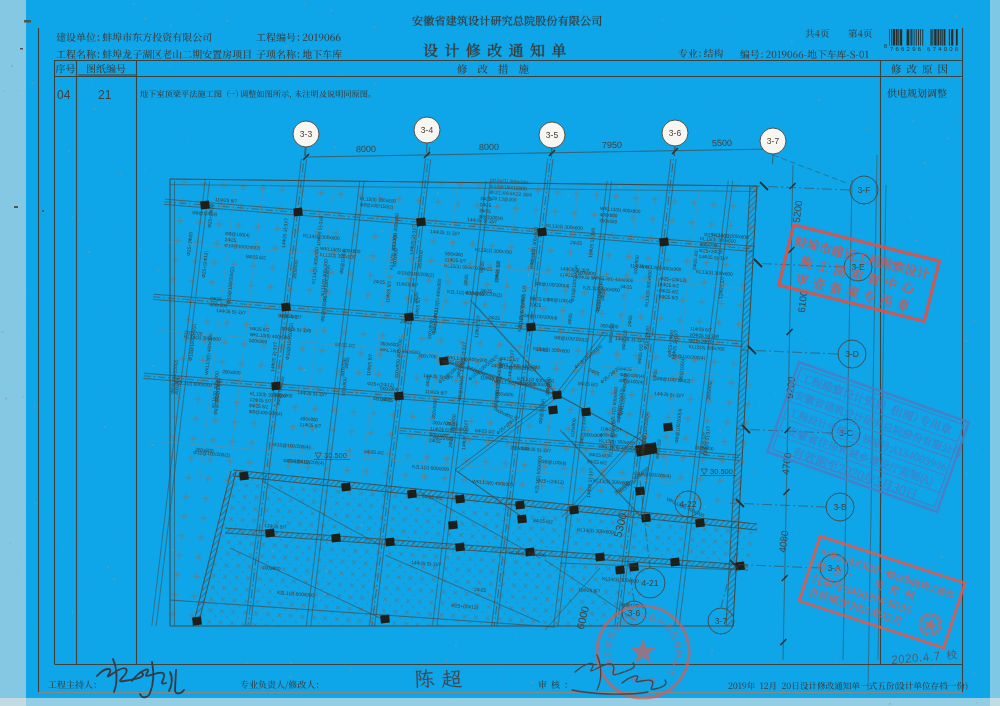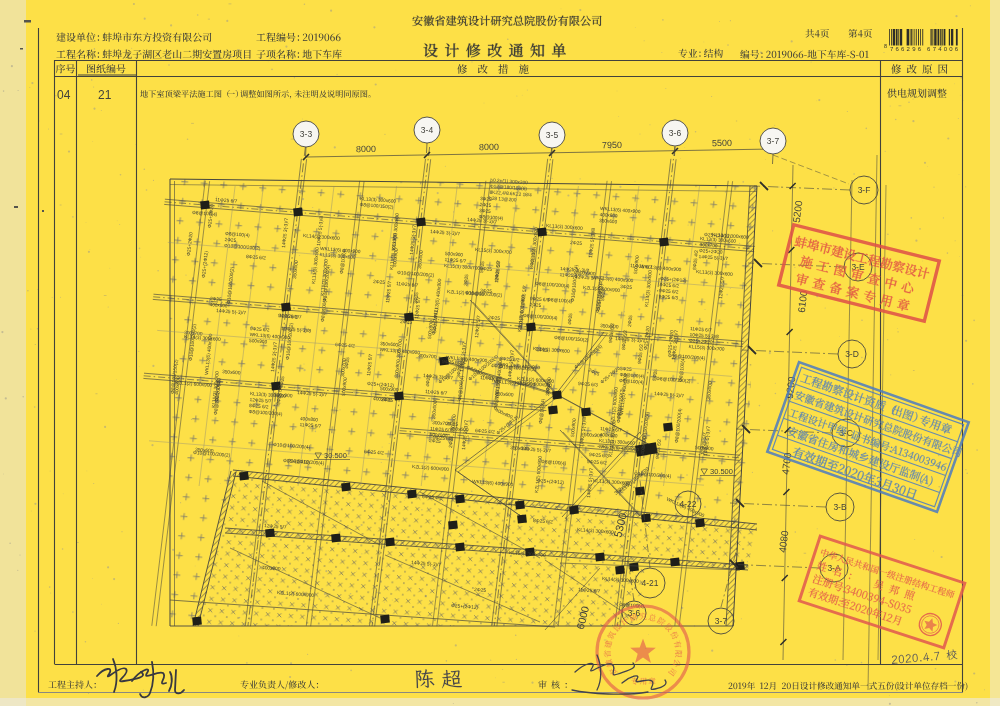--- a/index.html
+++ b/index.html
@@ -1,14 +1,14 @@
 <!DOCTYPE html>
 <html><head><meta charset="utf-8"><style>
 html,body{margin:0;padding:0;background:#fff;}
-#pg{position:relative;width:1000px;height:706px;background:#fde047;overflow:hidden;font-family:"Liberation Sans",sans-serif;}
+#pg{position:relative;width:1000px;height:706px;background:#0ea5e9;overflow:hidden;font-family:"Liberation Sans",sans-serif;}
 svg text{font-family:"Liberation Sans",sans-serif;}
 </style></head><body>
 
 <div id="pg">
 <svg width="1000" height="706" viewBox="0 0 1000 706">
 <defs>
 <path id="g0" d="M755 733 795 777 882 710Q878 704 866 699Q855 694 841 691V431Q841 427 830 422Q819 416 804 412Q790 408 777 408H765V733ZM672 828Q670 818 662 810Q655 803 635 800V70Q635 66 626 60Q617 54 603 49Q589 45 573 45H558V840ZM807 397Q807 397 816 390Q825 383 838 372Q852 361 866 348Q881 336 893 324Q889 308 867 308H375L367 337H761ZM851 267Q851 267 861 260Q871 253 885 241Q900 229 917 216Q933 202 947 189Q945 181 938 177Q931 173 920 173H324L316 203H800ZM900 664Q900 664 913 651Q926 639 945 622Q963 604 976 589Q972 573 950 573H308L300 602H857ZM798 469V440H389L380 469ZM800 733V704H386L377 733ZM303 714Q291 688 274 651Q256 614 235 573Q214 532 195 493Q175 454 160 426H167L136 398L65 452Q74 458 90 465Q106 472 119 474L87 446Q103 472 123 511Q144 550 165 594Q185 637 203 677Q221 717 232 745ZM220 745 261 787 344 712Q337 705 320 701Q304 697 284 697Q264 697 243 699L232 745ZM84 358Q122 249 176 182Q230 116 306 81Q381 47 483 35Q585 23 717 23Q739 23 770 23Q801 23 836 23Q871 23 905 23Q938 24 962 24V11Q937 6 924 -11Q911 -29 909 -54Q887 -54 849 -54Q811 -54 773 -54Q735 -54 711 -54Q574 -54 470 -38Q367 -22 291 20Q215 63 161 142Q108 222 70 351ZM256 455 299 499 378 430Q369 418 340 416Q330 342 310 271Q291 200 257 135Q223 71 169 16Q115 -38 36 -79L27 -65Q111 -4 160 77Q209 159 233 256Q257 352 266 455ZM307 455V426H113L127 455ZM265 745V716H44L35 745Z"></path>
 <path id="g1" d="M699 774 741 818 822 750Q812 739 785 735V542Q785 533 788 530Q791 526 805 526H846Q857 526 869 526Q880 526 885 527Q888 527 893 527Q898 527 901 527Q906 528 911 530Q916 531 921 532H930L934 530Q951 525 958 518Q965 511 965 499Q965 484 954 473Q943 462 914 457Q886 452 837 452H781Q749 452 734 459Q718 465 713 480Q708 495 708 520V774ZM746 774V744H485V774ZM447 784V811L537 774H524V691Q524 658 517 619Q510 579 489 539Q468 498 425 461Q382 424 310 396L301 408Q364 451 395 498Q426 546 436 595Q447 645 447 691V774ZM438 390Q467 303 517 238Q568 173 638 127Q707 82 793 52Q878 22 977 5L976 -5Q948 -10 928 -29Q909 -47 901 -78Q806 -53 729 -15Q652 23 593 78Q533 132 491 207Q448 282 422 381ZM762 394 814 442 897 365Q891 358 882 356Q872 353 854 352Q805 244 727 158Q648 73 533 12Q418 -47 259 -80L252 -65Q456 -2 587 114Q718 231 774 394ZM814 394V365H365L356 394ZM140 60Q163 72 203 95Q243 119 294 150Q344 181 397 214L404 202Q383 181 349 146Q316 111 273 70Q231 28 183 -14ZM224 539 242 528V65L174 37L208 69Q216 43 212 23Q208 2 199 -10Q190 -22 181 -28L126 64Q152 78 159 87Q166 95 166 110V539ZM168 571 206 611 280 549Q276 543 265 537Q254 532 234 529L242 538V492H166V571ZM103 835Q167 817 207 793Q248 769 268 743Q289 717 294 695Q298 672 290 656Q282 640 266 636Q250 631 228 643Q217 674 194 707Q171 741 144 773Q117 804 93 827ZM223 571V542H48L39 571Z"></path>
 <path id="g2" d="M793 463V434H205V463ZM793 299V270H205V299ZM735 622 777 667 866 598Q862 593 851 588Q840 582 826 579V255Q826 252 814 245Q803 239 787 234Q772 229 758 229H745V622ZM249 245Q249 241 239 235Q229 228 214 223Q198 218 182 218H169V622V660L256 622H787V592H249ZM783 788Q779 780 769 776Q759 771 743 773Q702 726 653 682Q605 639 560 609L547 620Q576 659 610 719Q644 779 671 841ZM539 -58Q539 -63 521 -72Q503 -82 471 -82H457V615H539ZM860 220Q860 220 871 212Q882 204 898 191Q914 178 932 164Q951 149 966 136Q962 120 938 120H41L32 149H803ZM250 829Q311 811 348 787Q385 763 403 737Q421 711 423 688Q425 665 415 650Q406 635 388 632Q371 628 350 643Q344 673 326 706Q307 739 285 769Q262 800 239 822Z"></path>
 <path id="g3" d="M371 802Q368 793 358 787Q349 781 332 782Q296 686 249 601Q203 516 149 445Q94 373 34 319L21 329Q64 390 107 472Q149 555 186 650Q223 745 248 841ZM276 556Q274 549 267 545Q259 540 246 537V-54Q245 -57 235 -64Q226 -70 211 -75Q196 -80 180 -80H165V541L199 585ZM518 839Q577 817 612 790Q647 763 662 735Q678 707 677 683Q677 659 666 645Q654 630 636 628Q618 627 598 643Q595 675 581 710Q568 745 548 777Q529 808 508 832ZM877 502Q875 492 866 485Q857 479 839 478Q820 410 790 325Q761 241 724 154Q688 68 648 -7H631Q649 52 666 121Q683 190 698 261Q714 333 727 403Q740 472 749 531ZM395 515Q458 444 494 378Q530 313 544 258Q558 203 556 161Q554 120 541 96Q528 73 511 71Q494 68 477 92Q475 130 469 182Q464 234 453 291Q442 348 424 404Q407 460 380 508ZM869 78Q869 78 879 70Q889 62 905 49Q920 36 938 22Q955 8 969 -5Q965 -21 942 -21H286L278 8H814ZM848 677Q848 677 858 669Q868 661 883 649Q899 637 915 623Q932 609 946 596Q944 588 937 584Q929 580 918 580H315L307 609H794Z"></path>

